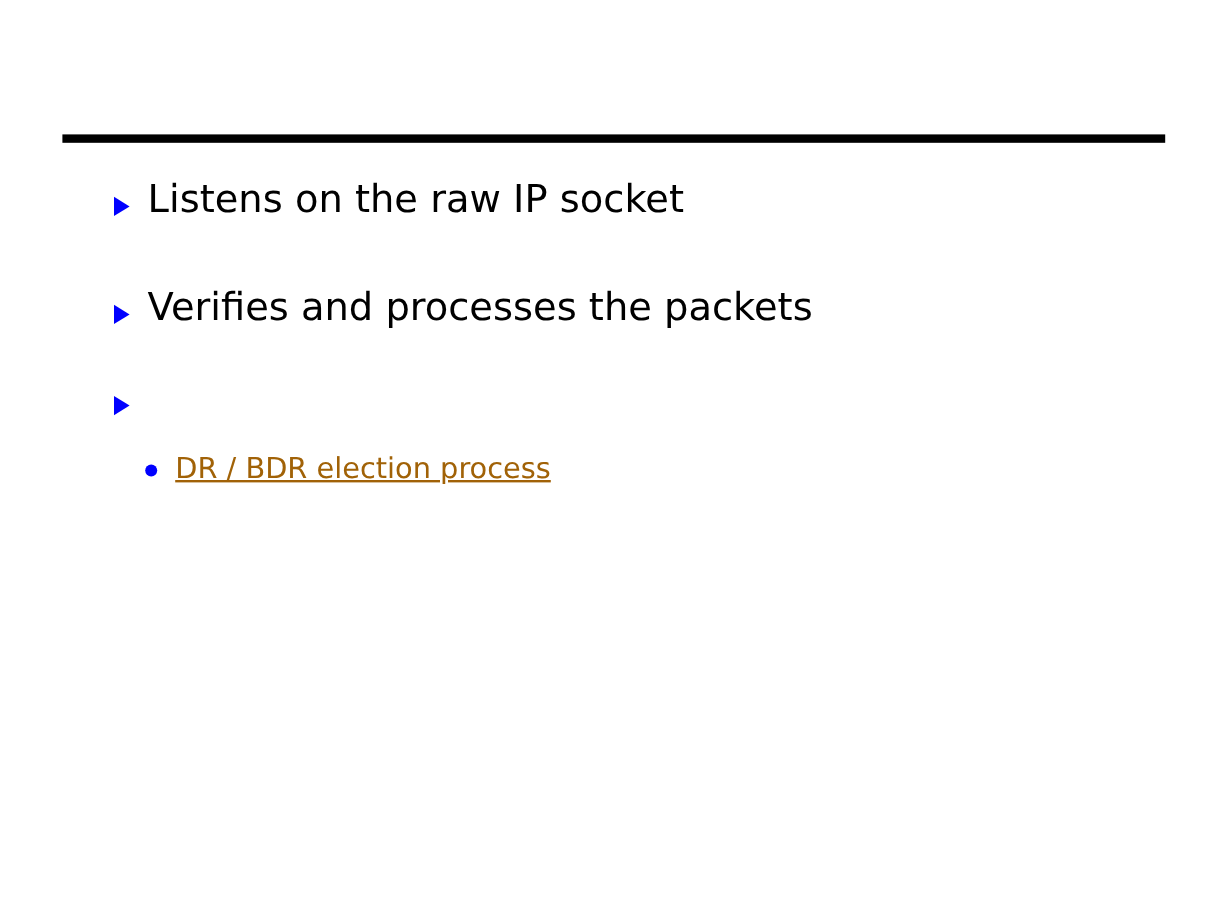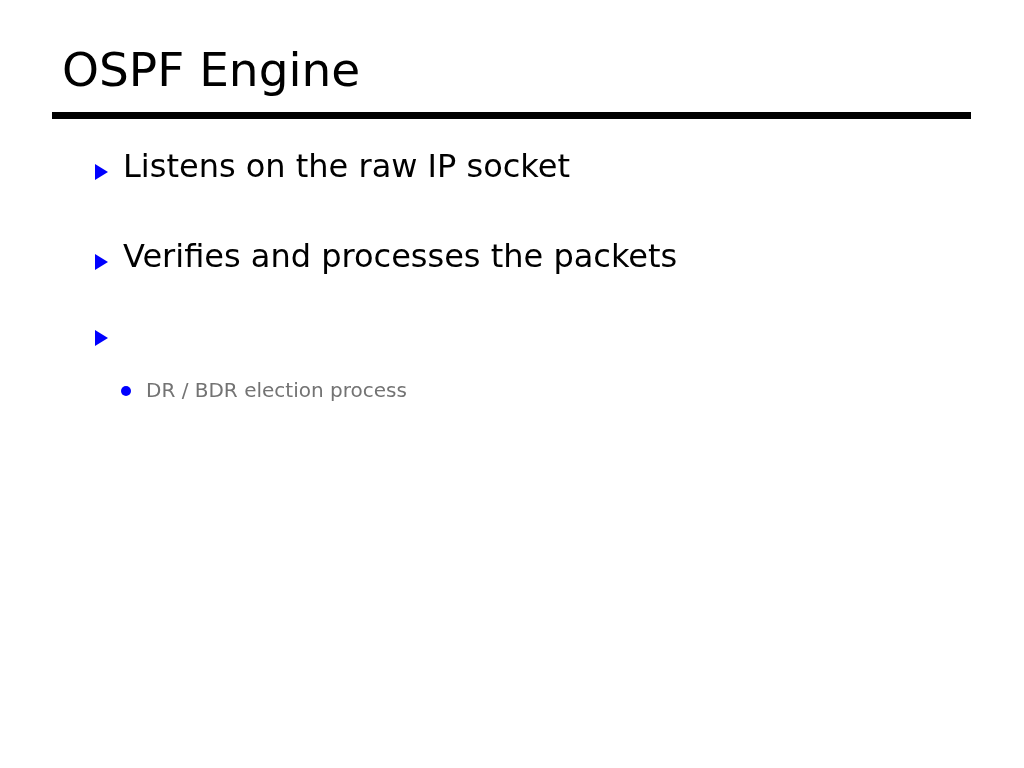--- a/index.html
+++ b/index.html
@@ -111,32 +111,32 @@
   .dot {
     display: inline-block;
     width: 10px;
     height: 10px;
     border-radius: 50%;
     background: #0000ff;
     vertical-align: middle;
   }
 
   .level-2 .bullet-text {
-    font-size: 20px;
+    font-size: 24px;
     line-height: 28px;
-    color: #737373;
+    color: #a16207;
     white-space: nowrap;
+    text-decoration: underline;
   }
 </style>
 </head>
 <body>
 
 <div class="slide">
 
-  <div class="slide-title">OSPF Engine</div>
 
   <div class="title-rule"></div>
 
   <div class="body-area">
 
     <div class="bullet-row level-1">
       <span class="marker"><span class="tri"></span></span>
       <span class="bullet-text">Listens on the raw IP socket</span>
     </div>
 

